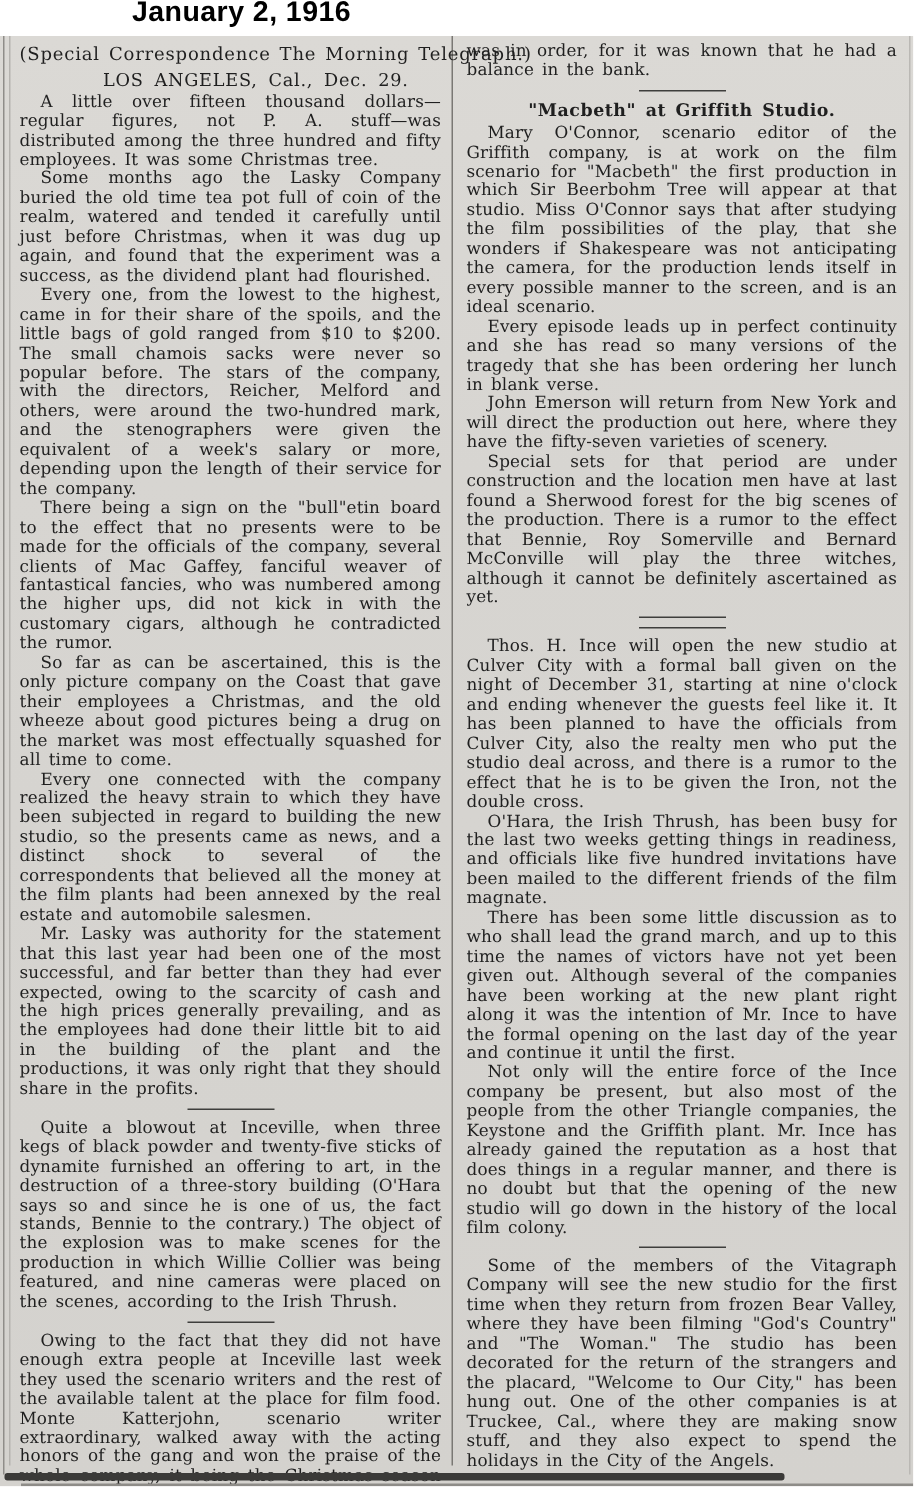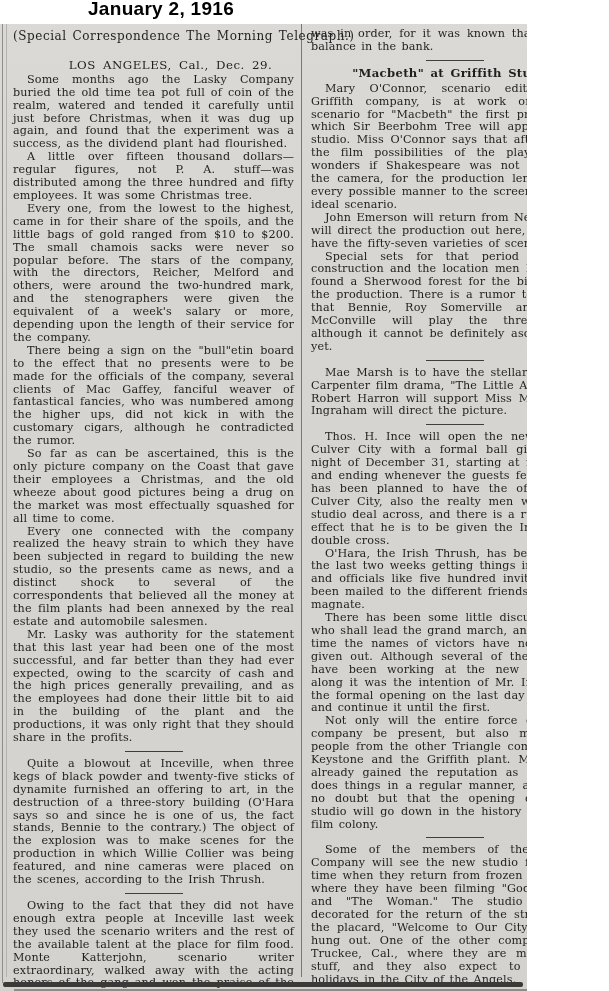--- a/index.html
+++ b/index.html
@@ -1,17 +1,17 @@
 <!DOCTYPE html>
 <html style="--paper: #d7d5d1; --ink: #1f1f1f; --page-bg: #ffffff;"><head>
 <meta charset="utf-8">
 <style>
   html,body { margin:0; padding:0; background:#ffffff; }
   .page {
-    position:relative; width:527px; height:991px; overflow:hidden;
+    position:relative; width:609px; height:991px; overflow:hidden;
     background:var(--page-bg, #ffffff);
     font-family:"DejaVu Serif", serif;
   }
   .date-header {
     position:absolute; left:88px; top:-2px;
     font-family:"Liberation Sans", sans-serif;
     font-weight:700; font-size:19px; letter-spacing:0.3px; color:#000;
   }
   .clip {
     position:absolute; left:0; top:24px; width:609px; height:967px;
@@ -31,21 +31,21 @@
   }
   .col-left  { left:13px;  width:281px; }
   .col-right { left:311px; width:287px; }
   .para   { margin:0; }
   .indent { text-indent:14px; }
   .byline {
     margin:2px 0 1px; font-size:12px; letter-spacing:0.55px;
     text-align:left; white-space:nowrap; text-indent:0;
   }
   .dateline {
-    margin:16px 0 2px; text-align:center; padding-left:34px;
+    margin:4px 0 2px; text-align:center; padding-left:34px;
     font-size:11.8px; letter-spacing:0.5px; word-spacing:3px;
   }
   .heading {
     margin:5px 0 3px; font-size:11.6px; font-weight:700;
     text-align:center; letter-spacing:0.35px; word-spacing:2px;
   }
   .divider {
     width:58px; height:0; border-top:1.6px solid #3e3e3c;
     margin:6px auto 6px auto;
   }
@@ -69,46 +69,46 @@
 
     <div class="rule rule-left-outer"></div>
     <div class="rule rule-left-inner"></div>
     <div class="rule rule-center"></div>
     <div class="rule rule-right"></div>
 
     <div class="col col-left">
       <p class="para byline">(Special Correspondence The Morning Telegraph.)</p>
       <p class="para dateline">LOS ANGELES, Cal., Dec. 29.</p>
 
+      <p class="para indent">A little over fifteen thousand dollars—regular figures, not P. A. stuff—was distributed among the three hundred and fifty employees.  It was some Christmas tree.</p>
       <p class="para indent">Some months ago the Lasky Company buried the old time tea pot full of coin of the realm, watered and tended it carefully until just before Christmas, when it was dug up again, and found that the experiment was a success, as the dividend plant had flourished.</p>
-      <p class="para indent">A little over fifteen thousand dollars—regular figures, not P. A. stuff—was distributed among the three hundred and fifty employees.  It was some Christmas tree.</p>
       <p class="para indent">Every one, from the lowest to the highest, came in for their share of the spoils, and the little bags of gold ranged from $10 to $200.  The small chamois sacks were never so popular before.  The stars of the company, with the directors, Reicher, Melford and others, were around the two-hundred mark, and the stenographers were given the equivalent of a week's salary or more, depending upon the length of their service for the company.</p>
       <p class="para indent">There being a sign on the "bull"etin board to the effect that no presents were to be made for the officials of the company, several clients of Mac Gaffey, fanciful weaver of fantastical fancies, who was numbered among the higher ups, did not kick in with the customary cigars, although he contradicted the rumor.</p>
       <p class="para indent">So far as can be ascertained, this is the only picture company on the Coast that gave their employees a Christmas, and the old wheeze about good pictures being a drug on the market was most effectually squashed for all time to come.</p>
       <p class="para indent">Every one connected with the company realized the heavy strain to which they have been subjected in regard to building the new studio, so the presents came as news, and a distinct shock to several of the correspondents that believed all the money at the film plants had been annexed by the real estate and automobile salesmen.</p>
       <p class="para indent">Mr. Lasky was authority for the statement that this last year had been one of the most successful, and far better than they had ever expected, owing to the scarcity of cash and the high prices generally prevailing, and as the employees had done their little bit to aid in the building of the plant and the productions, it was only right that they should share in the profits.</p>
 
       <div class="divider"></div>
       <p class="para indent">Quite a blowout at Inceville, when three kegs of black powder and twenty-five sticks of dynamite furnished an offering to art, in the destruction of a three-story building (O'Hara says so and since he is one of us, the fact stands, Bennie to the contrary.)  The object of the explosion was to make scenes for the production in which Willie Collier was being featured, and nine cameras were placed on the scenes, according to the Irish Thrush.</p>
 
       <div class="divider"></div>
       <p class="para indent">Owing to the fact that they did not have enough extra people at Inceville last week they used the scenario writers and the rest of the available talent at the place for film food.  Monte Katterjohn, scenario writer extraordinary, walked away with the acting honors of the gang and won the praise of the whole company, it being the Christmas season and praise</p>
     </div>
 
     <div class="col col-right">
       <p class="para">was in order, for it was known that he had a balance in the bank.</p>
 
       <div class="divider"></div>
       <h3 class="heading">"Macbeth" at Griffith Studio.</h3>
       <p class="para indent">Mary O'Connor, scenario editor of the Griffith company, is at work on the film scenario for "Macbeth" the first production in which Sir Beerbohm Tree will appear at that studio.  Miss O'Connor says that after studying the film possibilities of the play, that she wonders if Shakespeare was not anticipating the camera, for the production lends itself in every possible manner to the screen, and is an ideal scenario.</p>
+      <p class="para indent">Every episode leads up in perfect continuity and she has read so many versions of the tragedy that she has been ordering her lunch in blank verse.</p>
       <p class="para indent">John Emerson will return from New York and will direct the production out here, where they have the fifty-seven varieties of scenery.</p>
       <p class="para indent">Special sets for that period are under construction and the location men have at last found a Sherwood forest for the big scenes of the production.  There is a rumor to the effect that Bennie, Roy Somerville and Bernard McConville will play the three witches, although it cannot be definitely ascertained as yet.</p>
 
       <div class="divider"></div>
-      <p class="para indent">Mae Marsh is to have the stellar role in the Carpenter film drama, "The Little Apache," and Robert Harron will support Miss Marsh.  Lloyd Ingraham will direct the picture.</p>
 
       <div class="divider"></div>
       <p class="para indent">Thos. H. Ince will open the new studio at Culver City with a formal ball given on the night of December 31, starting at nine o'clock and ending whenever the guests feel like it.  It has been planned to have the officials from Culver City, also the realty men who put the studio deal across, and there is a rumor to the effect that he is to be given the Iron, not the double cross.</p>
       <p class="para indent">O'Hara, the Irish Thrush, has been busy for the last two weeks getting things in readiness, and officials like five hundred invitations have been mailed to the different friends of the film magnate.</p>
       <p class="para indent">There has been some little discussion as to who shall lead the grand march, and up to this time the names of victors have not yet been given out.  Although several of the companies have been working at the new plant right along it was the intention of Mr. Ince to have the formal opening on the last day of the year and continue it until the first.</p>
       <p class="para indent">Not only will the entire force of the Ince company be present, but also most of the people from the other Triangle companies, the Keystone and the Griffith plant.  Mr. Ince has already gained the reputation as a host that does things in a regular manner, and there is no doubt but that the opening of the new studio will go down in the history of the local film colony.</p>
 
       <div class="divider"></div>
       <p class="para indent">Some of the members of the Vitagraph Company will see the new studio for the first time when they return from frozen Bear Valley, where they have been filming "God's Country" and "The Woman."  The studio has been decorated for the return of the strangers and the placard, "Welcome to Our City," has been hung out.  One of the other companies is at Truckee, Cal., where they are making snow stuff, and they also expect to spend the holidays in the City of the Angels.</p>
     </div>

